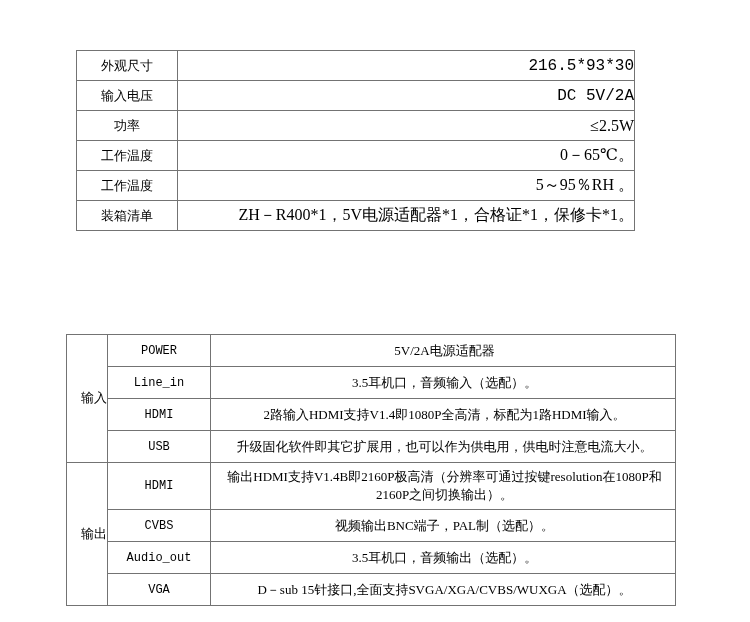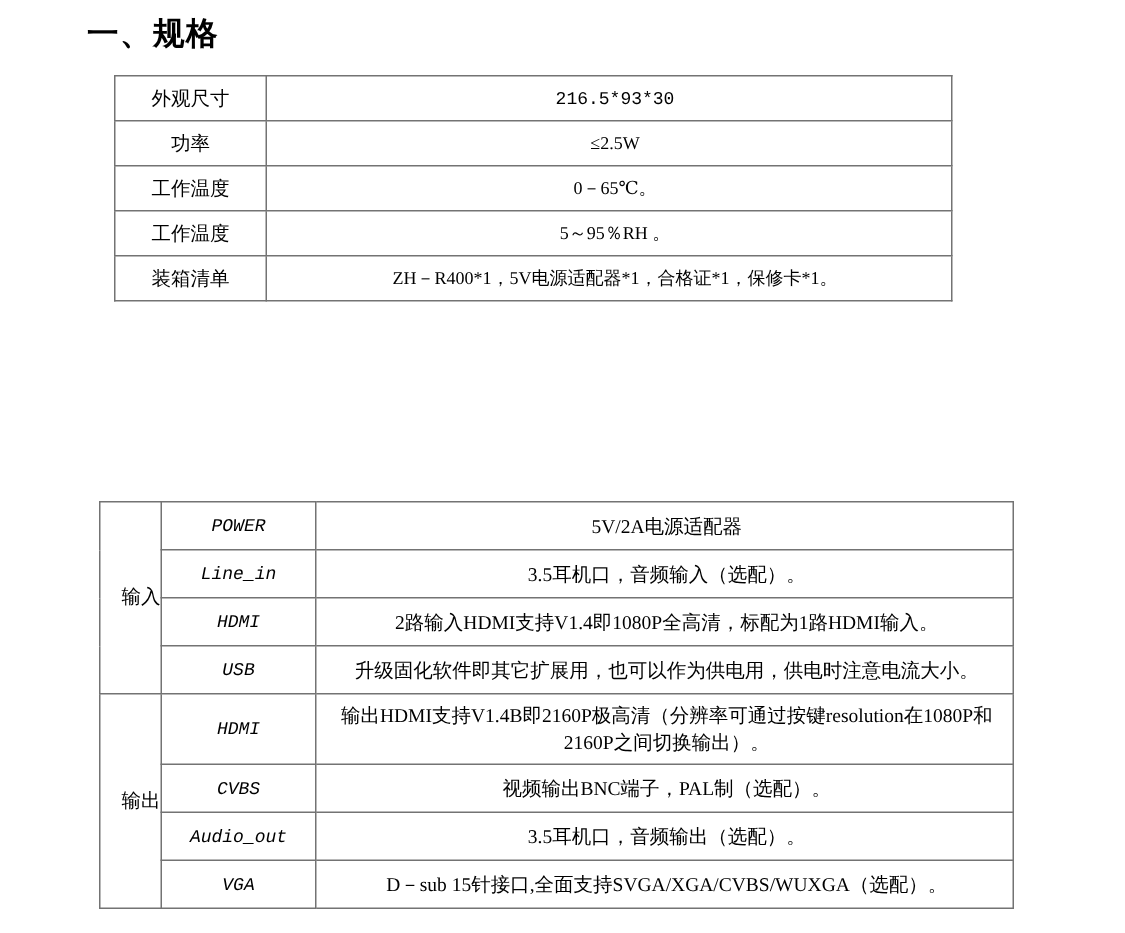--- a/index.html
+++ b/index.html
@@ -58,22 +58,22 @@
     height: 29px;
   }
   #spec-table .label-cell {
     width: 100px;
     text-align: center;
     font-size: 13px;
     font-family: "Liberation Serif", "DejaVu Serif", serif;
   }
   #spec-table .value-cell {
     padding-left: 8px;
-    text-align: center;
-    font-size: 12px;
+    text-align: right;
+    font-size: 16px;
   }
   .mono {
     font-family: "Liberation Mono", "DejaVu Sans Mono", monospace;
     font-size: 12px;
   }
   
   #interface-table {
     position: absolute;
     left: 66px;
     top: 334px;
@@ -86,21 +86,20 @@
     width: 40px;
     text-align: right;
     font-size: 13px;
     line-height: 1.25;
   }
   #interface-table .port-cell {
     width: 102px;
     text-align: center;
     font-family: "Liberation Mono", "DejaVu Sans Mono", monospace;
     font-size: 12px;
-    font-style: italic;
   }
   #interface-table .desc-cell {
     padding-left: 7px;
     padding-right: 4px;
     text-align: center;
     font-size: 13px;
     line-height: 1.35;
   }
   #interface-table tr.tall td {
     height: 46px;
@@ -115,27 +114,30 @@
     color: #d4d4d4;
     letter-spacing: 2px;
     user-select: none;
   }
 </style>
 </head>
 <body>
 
 <div class="page">
 
-  <h1 class="section-heading" id="heading-1">一、规格</h1>
 
   <table id="spec-table">
     <tbody>
       <tr>
         <td class="label-cell">外观尺寸</td>
         <td class="value-cell mono">216.5*93*30</td>
+      </tr>
+      <tr>
+        <td class="label-cell">输入电压</td>
+        <td class="value-cell mono">DC 5V/2A</td>
       </tr>
       <tr>
         <td class="label-cell">功率</td>
         <td class="value-cell">≤2.5W</td>
       </tr>
       <tr>
         <td class="label-cell">工作温度</td>
         <td class="value-cell">0－65℃。</td>
       </tr>
       <tr>

